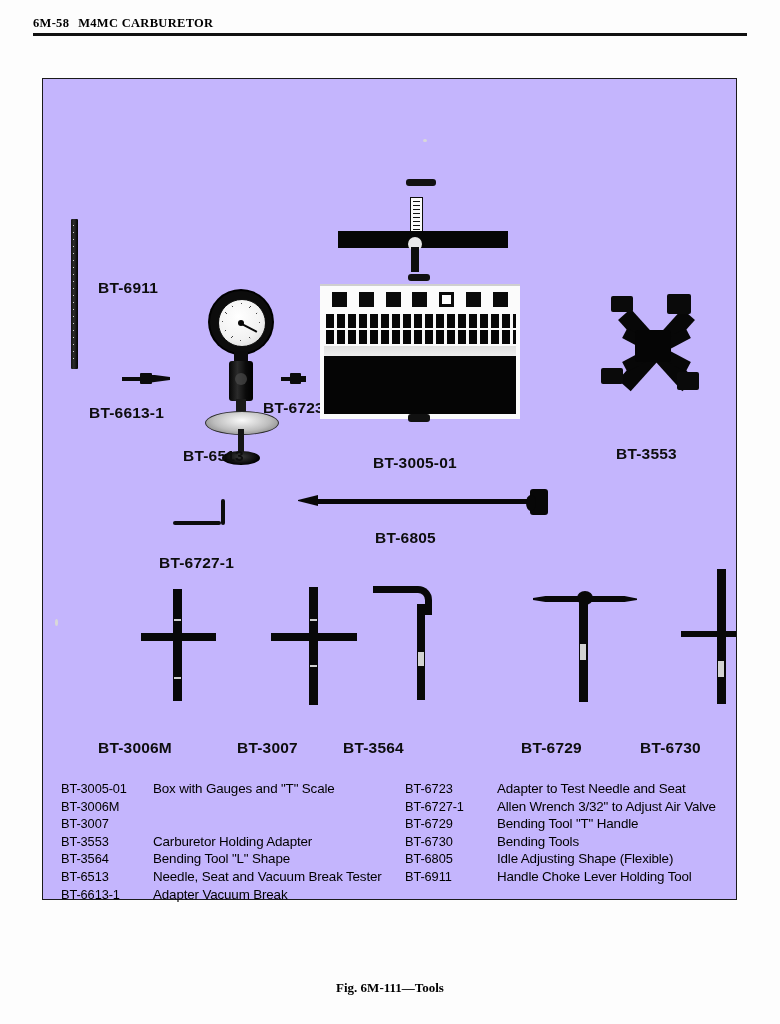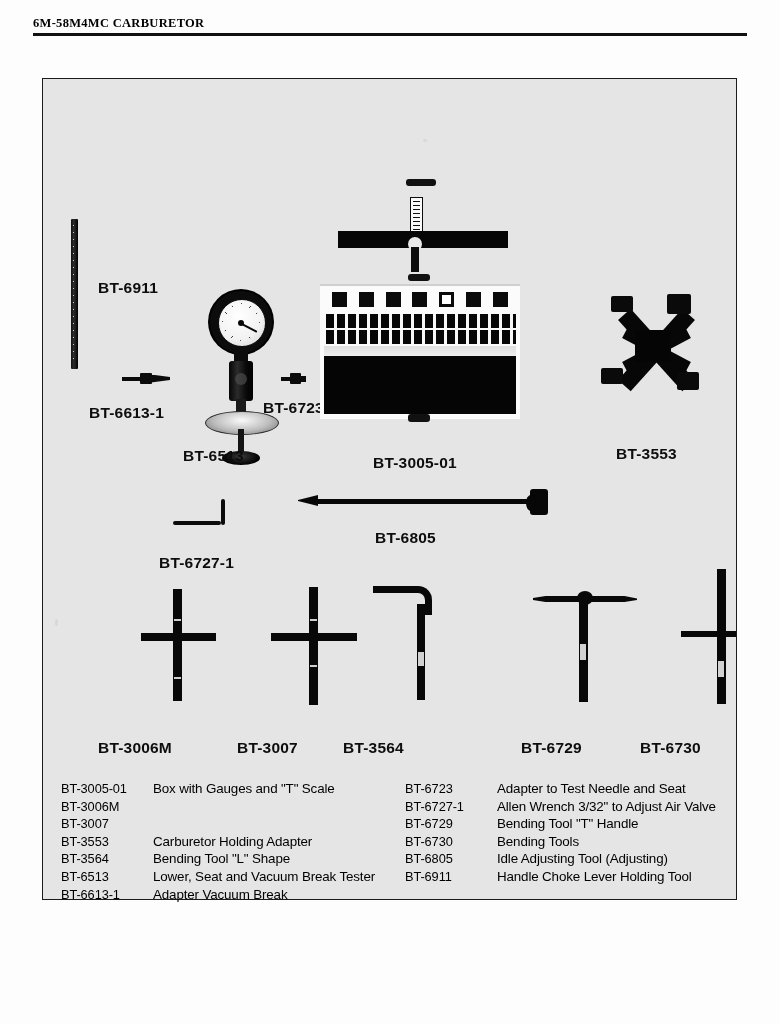--- a/index.html
+++ b/index.html
@@ -12,30 +12,30 @@
   }
   .page{position:absolute;inset:0;background:#fdfdfd;}
 
   
   .runhead{
     position:absolute;left:33px;top:16px;
     font-family:"Liberation Serif",serif;
     font-weight:bold;font-size:12.5px;letter-spacing:.3px;
     white-space:nowrap;
   }
-  .runhead .folio{}
+  .runhead .folio{margin-right:9px;}
   .head-rule{
     position:absolute;left:33px;top:33px;width:714px;height:2.6px;
     background:#111;
   }
 
   
   .figure-frame{
     position:absolute;left:42px;top:78px;width:695px;height:822px;
-    border:1.3px solid #1b1b1b;background:#e5e5e5;box-sizing:border-box;
+    border:1.3px solid #1b1b1b;background:#c4b5fd;box-sizing:border-box;
   }
   .plate{position:absolute;left:0;top:0;right:0;height:700px;overflow:hidden;}
 
   .tool{position:absolute;}
   .lbl{
     position:absolute;
     font-family:"Liberation Sans",sans-serif;
     font-size:15.5px;font-weight:600;letter-spacing:.2px;
     color:#0d0d0d;white-space:nowrap;
   }
@@ -397,21 +397,21 @@
         <div class="row">
           <span class="pn">BT-3553</span>
           <span class="ds">Carburetor Holding Adapter</span>
         </div>
         <div class="row">
           <span class="pn">BT-3564</span>
           <span class="ds">Bending Tool "L" Shape</span>
         </div>
         <div class="row">
           <span class="pn">BT-6513</span>
-          <span class="ds">Lower, Seat and Vacuum Break Tester</span>
+          <span class="ds">Needle, Seat and Vacuum Break Tester</span>
         </div>
         <div class="row">
           <span class="pn">BT-6613-1</span>
           <span class="ds">Adapter Vacuum Break</span>
         </div>
       </div>
 
       <div class="col colR">
         <div class="row">
           <span class="pn">BT-6723</span>
@@ -424,25 +424,26 @@
         <div class="row">
           <span class="pn">BT-6729</span>
           <span class="ds">Bending Tool "T" Handle</span>
         </div>
         <div class="row">
           <span class="pn">BT-6730</span>
           <span class="ds">Bending Tools</span>
         </div>
         <div class="row">
           <span class="pn">BT-6805</span>
-          <span class="ds">Idle Adjusting Tool (Adjusting)</span>
+          <span class="ds">Idle Adjusting Shape (Flexible)</span>
         </div>
         <div class="row">
           <span class="pn">BT-6911</span>
           <span class="ds">Handle Choke Lever Holding Tool</span>
         </div>
       </div>
     </div>
 
   </div>
 
+  <div class="caption">Fig. 6M-111—Tools</div>
 
 </div>
 
 </body></html>

